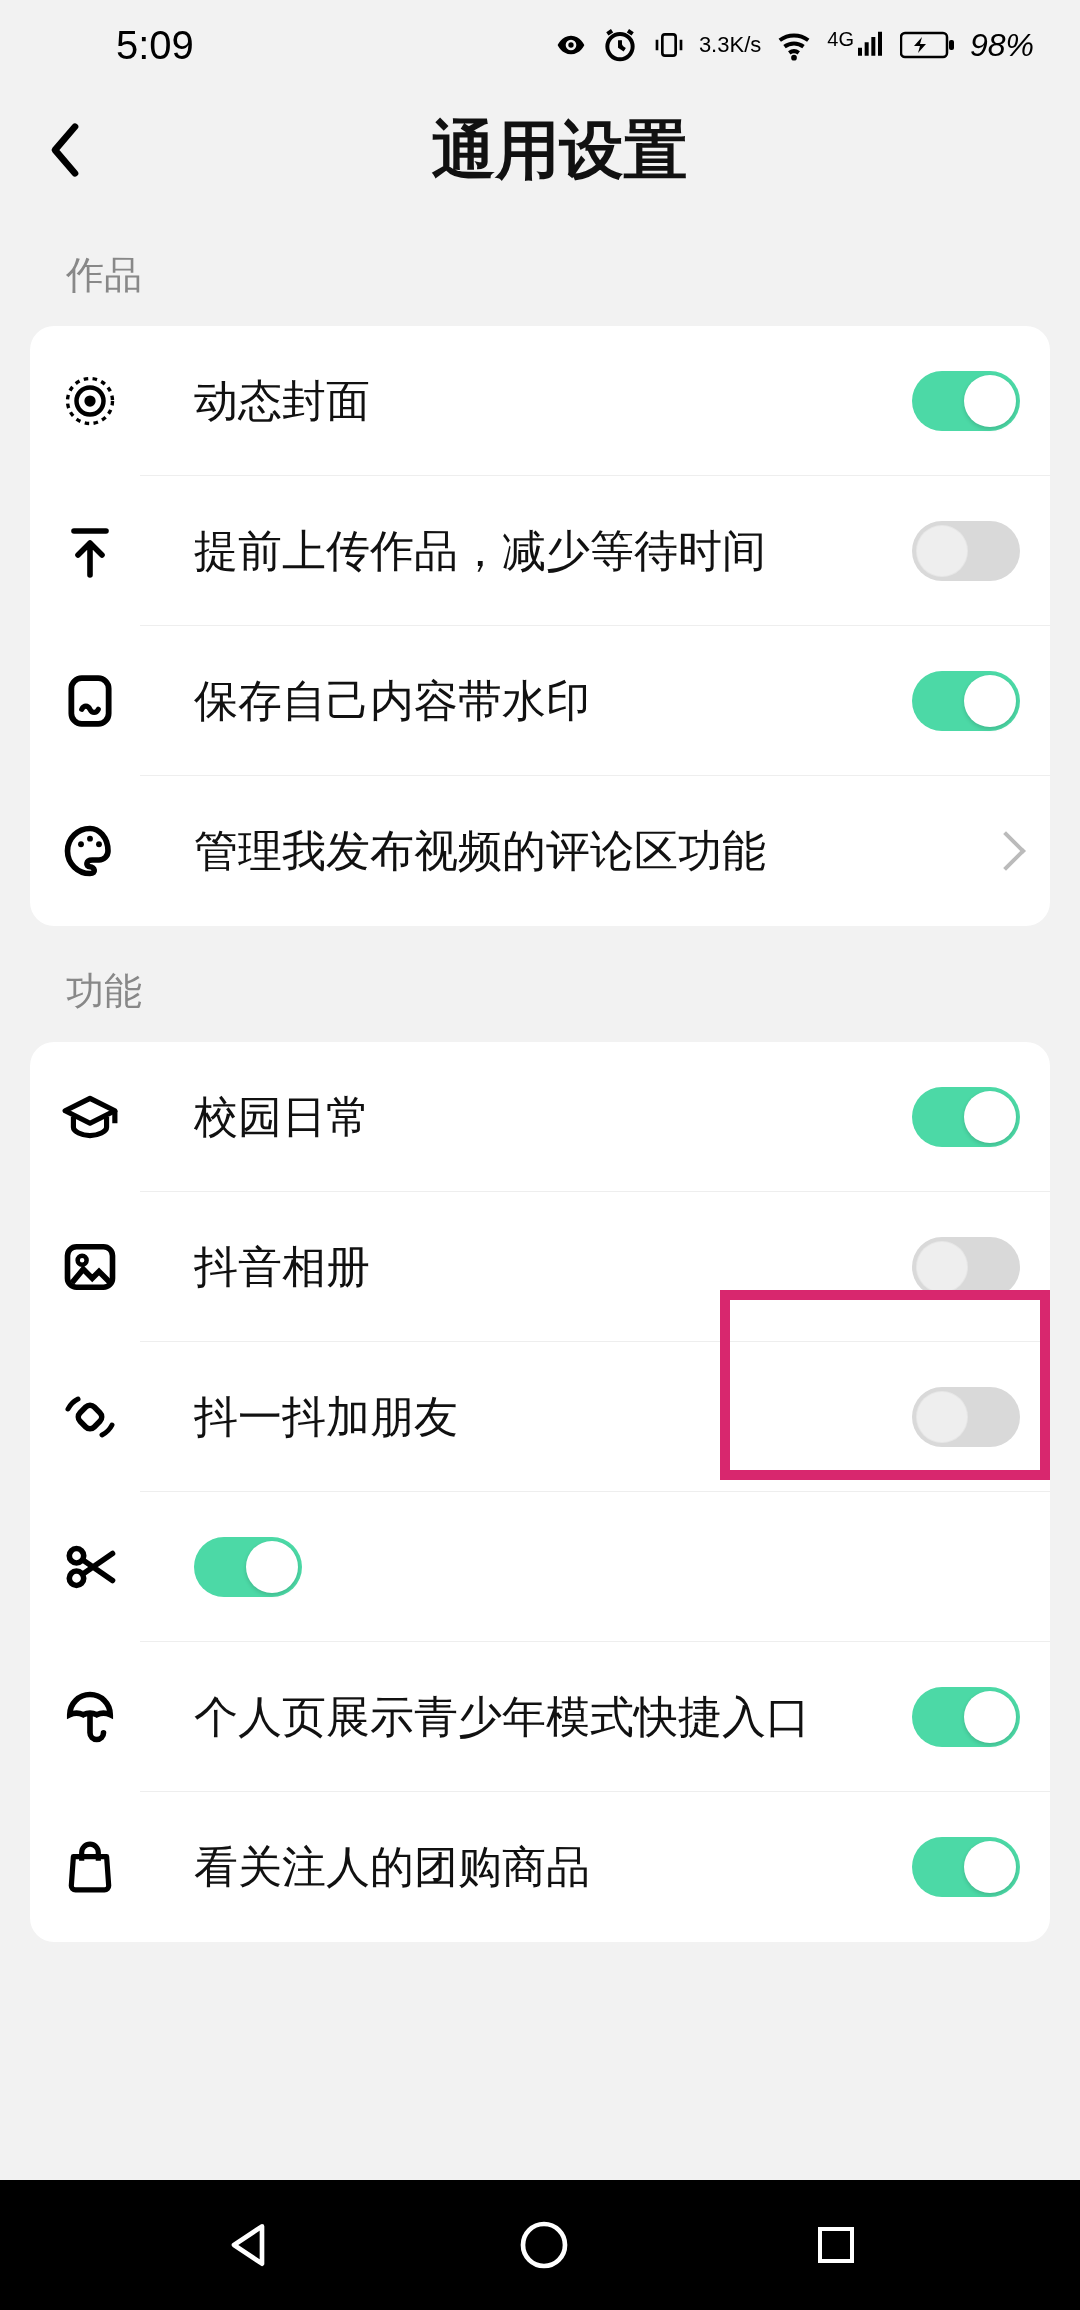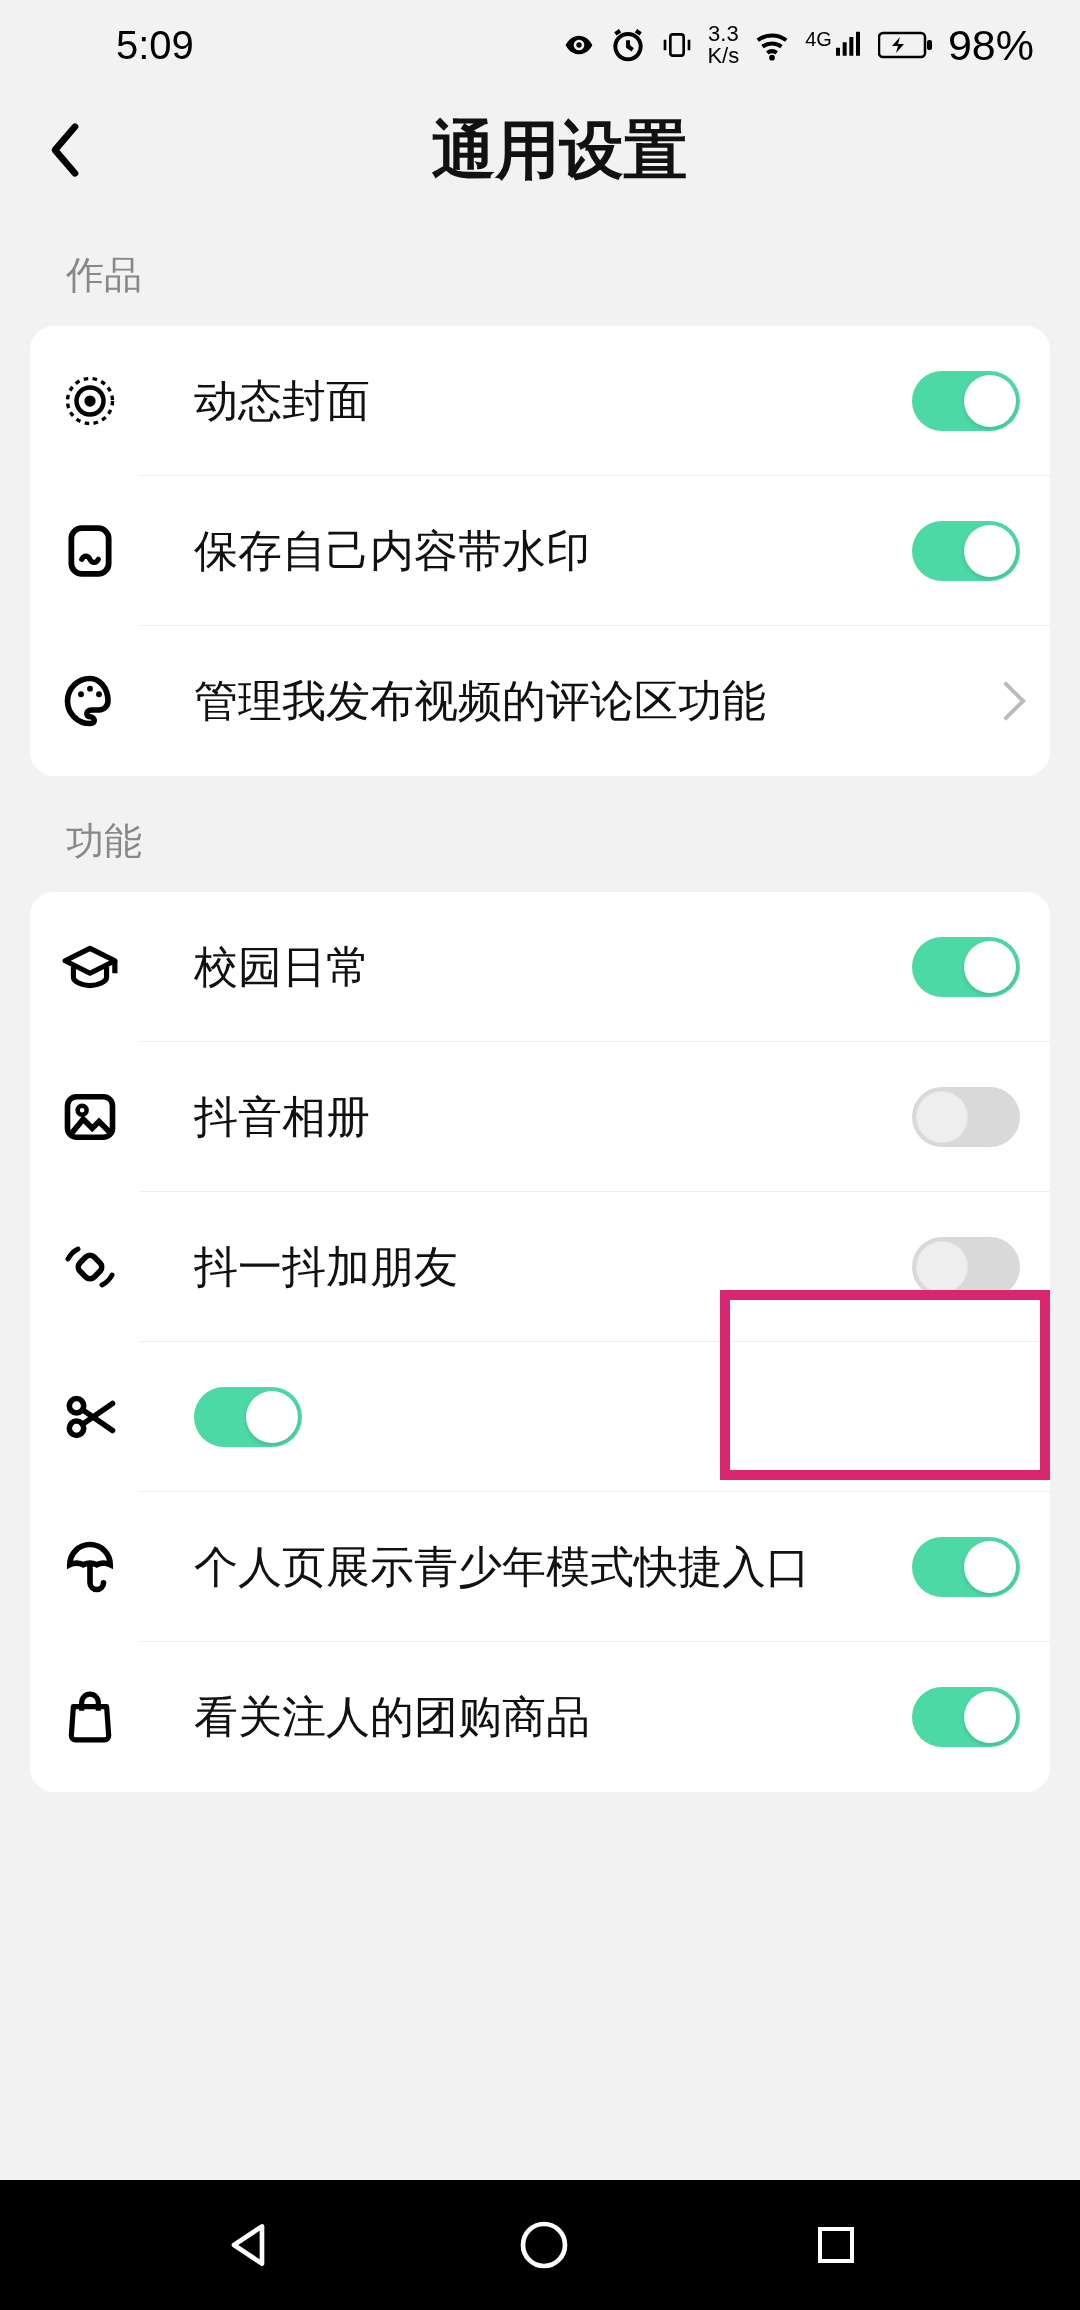--- a/index.html
+++ b/index.html
@@ -15,23 +15,23 @@
     .status-bar {
       height: 90px;
       display: flex;
       align-items: center;
       padding: 0 46px;
       font-size: 36px;
       color: #000;
     }
     .status-left { flex: 1; display:flex; align-items:center; gap:8px; font-size: 40px; font-weight: 500; padding-left: 70px;}
     .status-right { display: flex; align-items: center; gap: 14px; font-size: 28px; }
-    .status-right .battpct { font-size: 43px; }
+    .status-right .battpct { font-size: 32px; font-style: italic; }
     .status-right svg { display:block; }
-    .kbs { display:flex; flex-direction:column; line-height:1; font-size:22px; align-items:center;}
+    .kbs { display:flex; flex-direction:row; line-height:1; font-size:22px; align-items:center;}
     .stat-icon { width: 38px; height: 38px; }
     .stat-icon-sm { width: 32px; height: 32px; }
 
     .header {
       height: 120px;
       display: flex;
       align-items: center;
       position: relative;
     }
     .back-btn {
@@ -206,20 +206,32 @@
           <circle cx="12" cy="12" r="6" fill="none" stroke="#000" stroke-width="2"></circle>
           <circle cx="12" cy="12" r="2.5" fill="#000"></circle>
         </svg>
     </div>
     <div class="label">动态封面</div>
     <div class="toggle on">
         <div class="knob"></div>
       </div>
   </div>
 
+  <div class="row">
+    <div class="icon">
+      <svg width="50" height="56" viewBox="0 0 24 28">
+          <path fill="none" stroke="#000" stroke-width="2.8" stroke-linecap="round" d="M4 4h16"></path>
+          <path fill="none" stroke="#000" stroke-width="2.8" stroke-linecap="round" stroke-linejoin="round" d="M12 26V10M6 16l6-6 6 6"></path>
+        </svg>
+    </div>
+    <div class="label">提前上传作品，减少等待时间</div>
+    <div class="toggle off">
+        <div class="knob"></div>
+      </div>
+  </div>
 
   <div class="row">
     <div class="icon">
       <svg width="50" height="58" viewBox="0 0 24 28">
           <rect x="3" y="3" width="18" height="22" rx="5" fill="none" stroke="#000" stroke-width="2.8"></rect>
           <path fill="none" stroke="#000" stroke-width="2.5" stroke-linecap="round" d="M8 18c1-2 3-2 4 0s3 2 4 0"></path>
         </svg>
     </div>
     <div class="label">保存自己内容带水印</div>
     <div class="toggle on">

